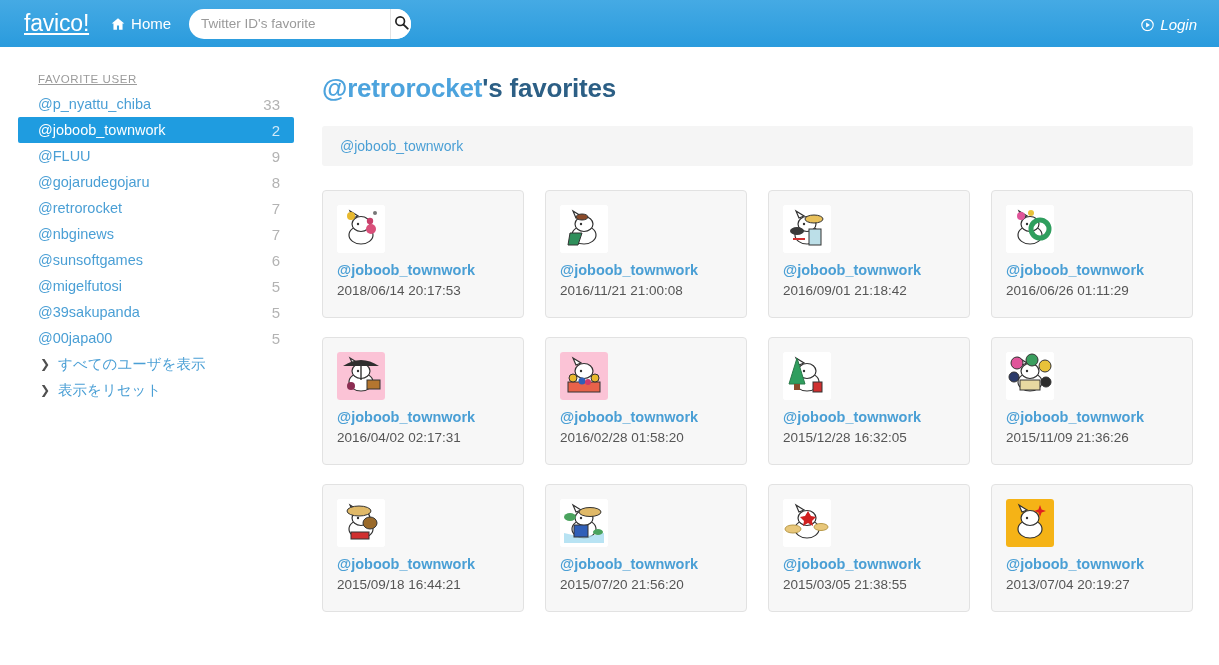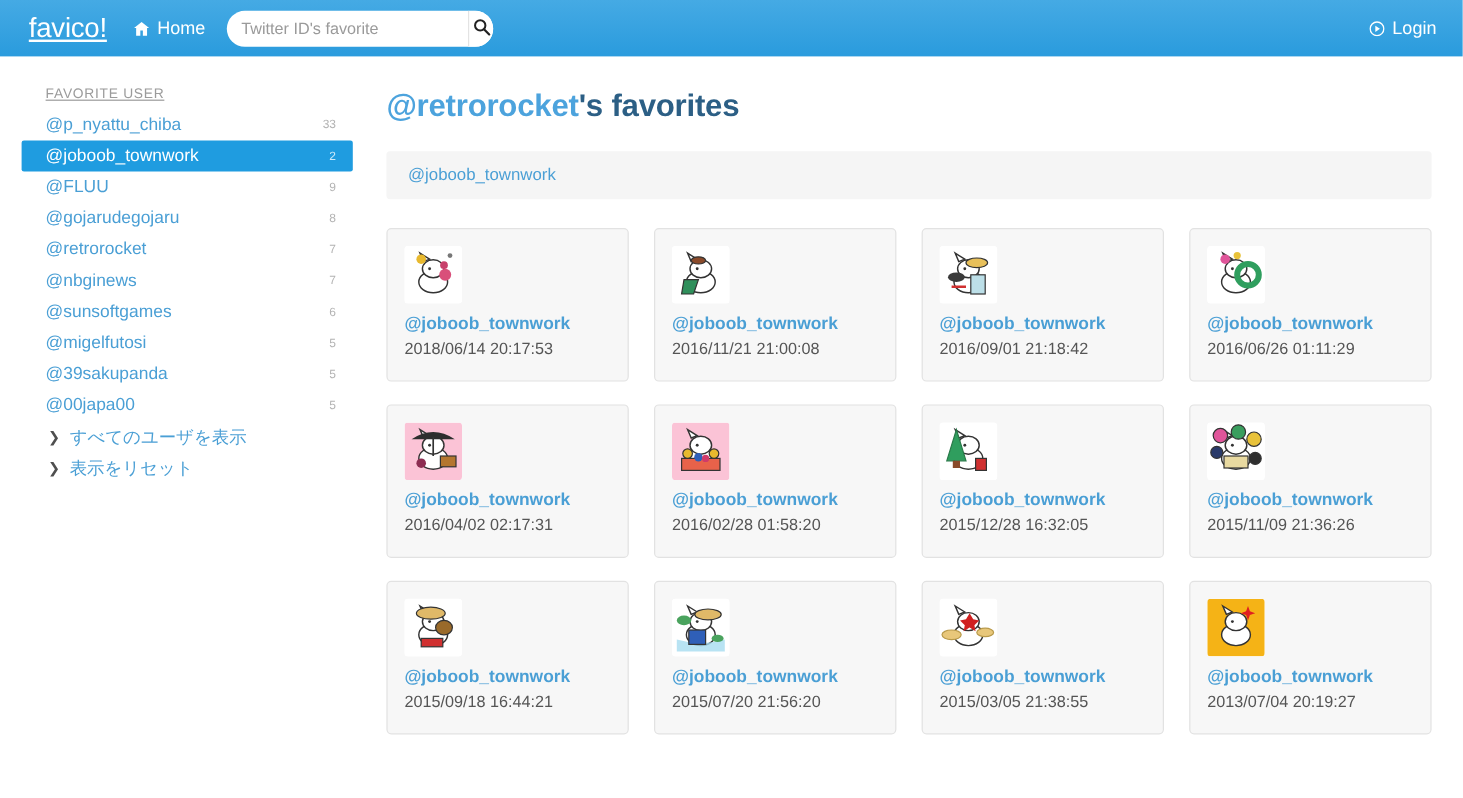--- a/index.html
+++ b/index.html
@@ -78,20 +78,21 @@
     position: absolute;
     right: 22px;
     top: 50%;
     transform: translateY(-50%);
     display: flex;
     align-items: center;
     gap: 6px;
     color: #ffffff;
     font-size: 15px;
     text-decoration: none;
+    font-style: italic;
   }
   .login-icon { width: 13px; height: 13px; display: inline-block; }
 
   
   .page { display: flex; height: 618px; }
 
   
   .sidebar {
     width: 312px;
     flex: none;
@@ -109,21 +110,21 @@
     display: flex;
     align-items: center;
     justify-content: space-between;
     padding: 4px 14px 4px 20px;
     height: 26px;
     text-decoration: none;
     font-size: 14.5px;
     color: #4a9fd5;
     border-radius: 2px;
   }
-  .user-item .count { color: #b3b3b3; font-size: 10px; }
+  .user-item .count { color: #b3b3b3; font-size: 15px; }
   .user-item.active { background: #1f9ce0; }
   .user-item.active .name { color: #ffffff; }
   .user-item.active .count { color: #cfe9f8; }
 
   .side-action {
     display: flex;
     align-items: center;
     gap: 8px;
     padding: 4px 14px 4px 22px;
     height: 26px;

